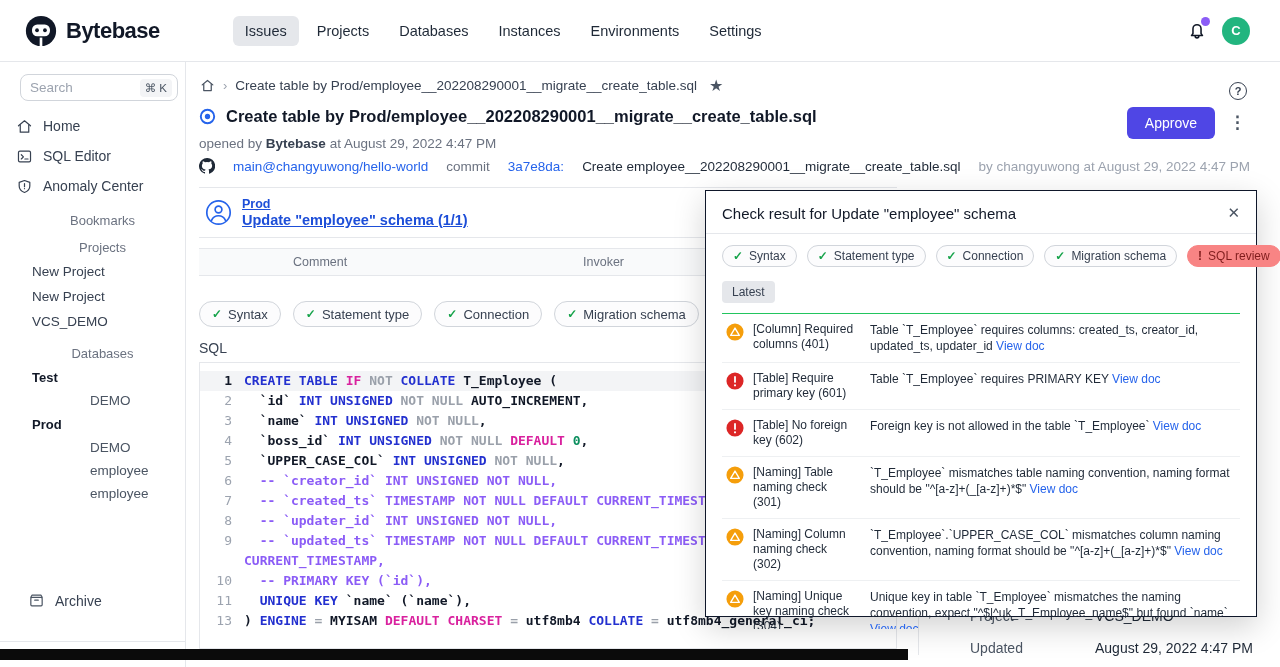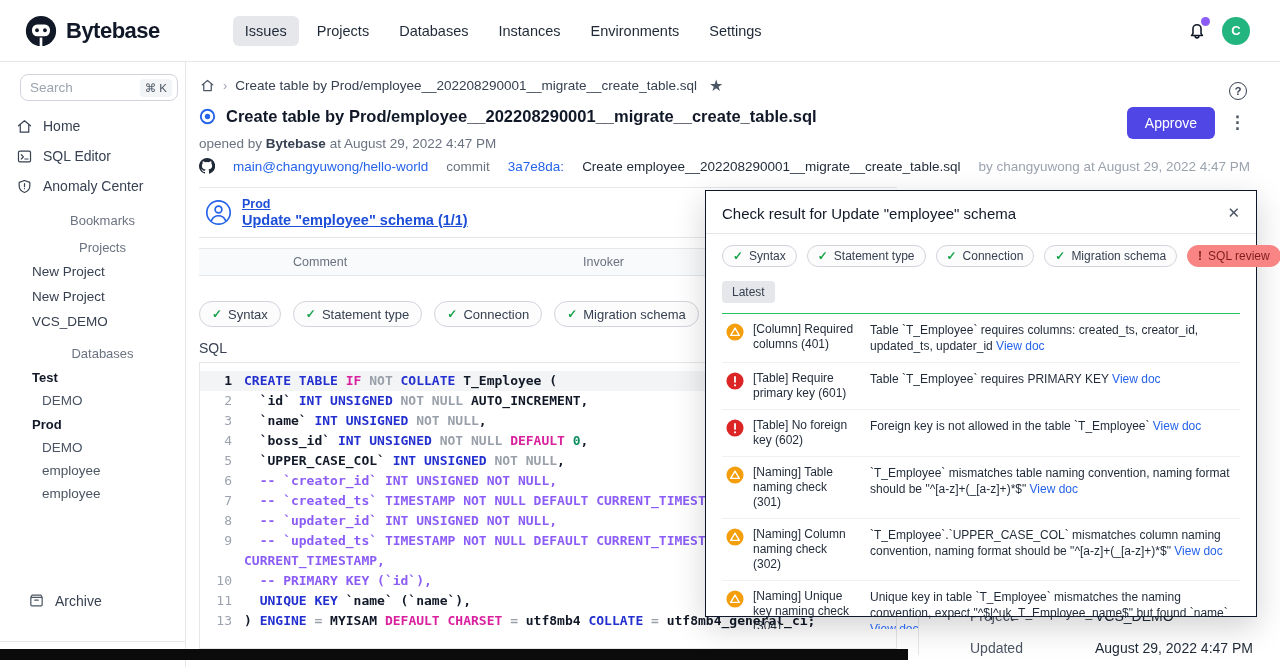--- a/index.html
+++ b/index.html
@@ -26,21 +26,21 @@
     border-right:1px solid #e5e7eb; background:#fff; }
   .search-box { margin:12px 8px 10px 20px; width:158px; height:27px; border:1px solid #d1d5db;
     border-radius:8px; display:flex; align-items:center; justify-content:space-between; padding:0 5px 0 9px;}
   .search-ph { color:#9ca3af; font-size:13.5px; }
   .kbd { background:#f3f4f6; border-radius:4px; font-size:11.5px; color:#4b5563; padding:2px 5px;}
   .side-nav-item { display:flex; align-items:center; gap:10px; height:30px; padding-left:16px;
     font-size:14px; color:#374151; cursor:pointer;}
   .side-section { font-size:13px; color:#6b7280; padding-left:20px; margin:12px 0 4px;text-align:center;}
   .side-proj { font-size:13.5px; color:#374151; padding-left:32px; height:25px; display:flex; align-items:center; cursor:pointer;}
   .side-env { font-size:13px; font-weight:700; color:#111827; padding-left:32px; height:24px; display:flex; align-items:center;}
-  .side-db { font-size:13.5px; color:#4b5563; padding-left:42px; height:23px; display:flex; align-items:center; cursor:pointer;}
+  .side-db { font-size:13.5px; color:#4b5563; padding-left:42px; height:23px; display:flex; align-items:center; cursor:pointer;margin-left:48px;}
   .archive-row { position:absolute; bottom:58px; left:28px; display:flex; align-items:center; gap:10px;
     font-size:14px; color:#374151; cursor:pointer;}
   .plan-bar { position:absolute; bottom:0; left:0; width:185px; height:26px; border-top:1px solid #e5e7eb;
     display:flex; align-items:center; padding:0 10px 0 18px; background:#fff;}
   .plan-label { font-size:13.5px; font-weight:700; color:#111827; margin-left:4px;}
   .plan-ver { margin-left:auto; font-size:12.5px; color:#9ca3af;}
   .sparkle { font-size:14px; color:#111827;}
 
   
   .main { position:absolute; left:186px; top:62px; width:1094px; height:605px; background:#fff;}

